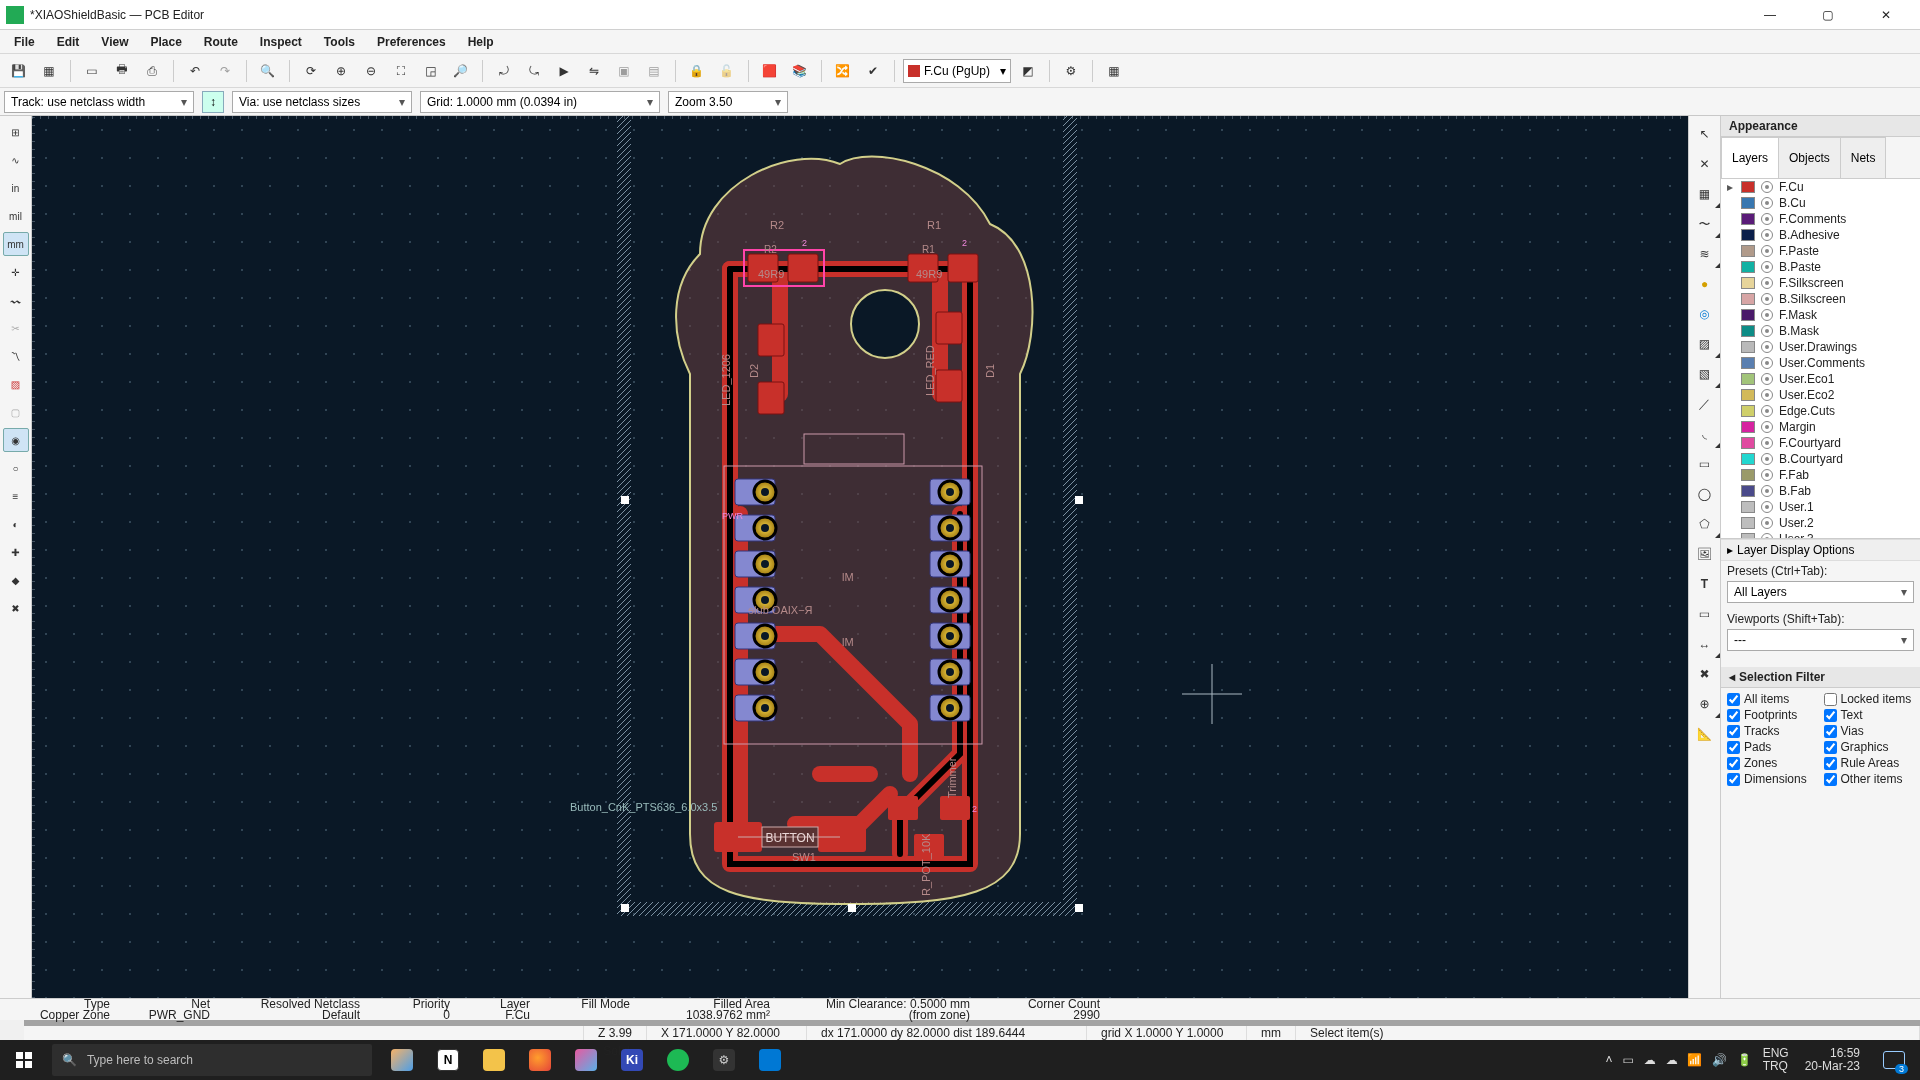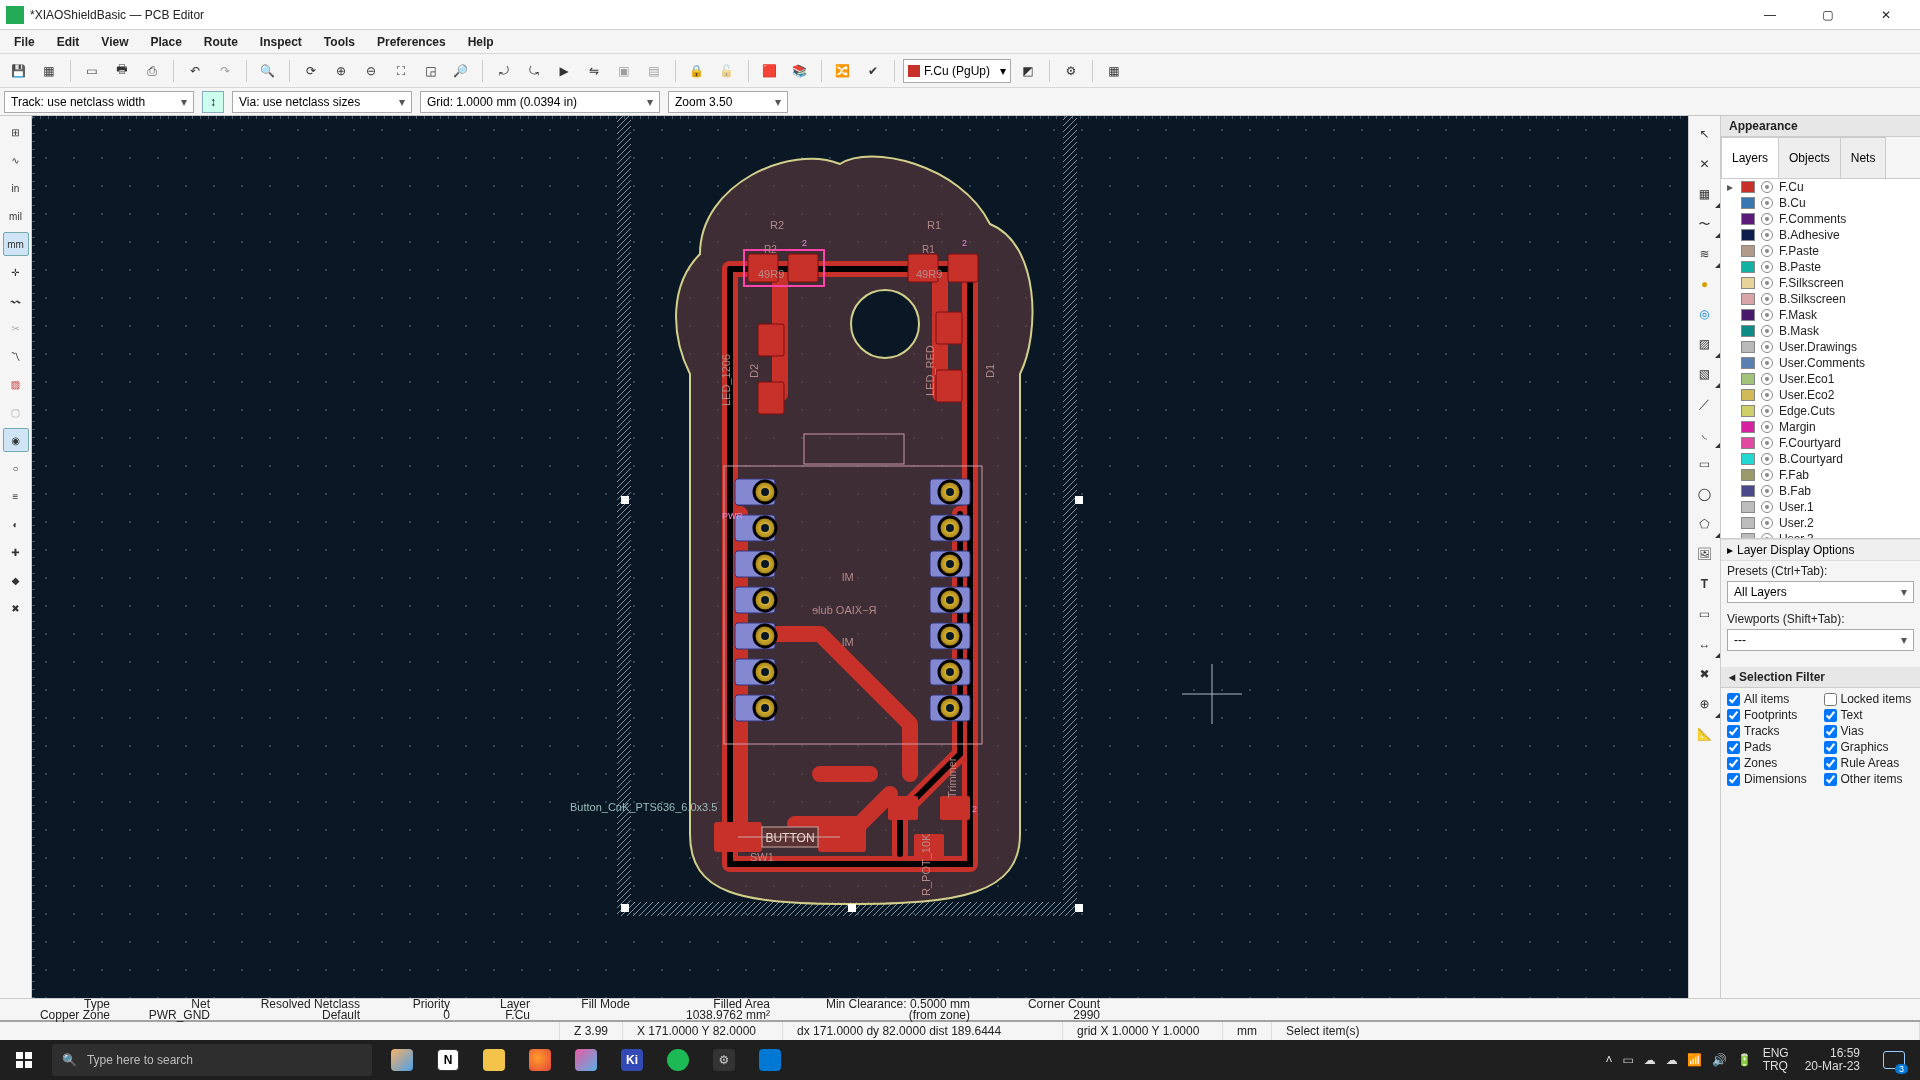--- a/index.html
+++ b/index.html
@@ -78,21 +78,21 @@
 .combo2 .dd { margin-left:auto; color:#555;}
 .sel-filter { padding:4px 6px; display:grid; grid-template-columns: 1fr 1fr; gap:2px 6px; }
 .sel-filter label { display:flex; align-items:center; gap:4px; color:#222; font-size:11.5px; }
 .sel-filter input { width:13px; height:13px; }
 
 
 .statusbar1 { height:22px; background:#f5f5f5; border-top:1px solid #ccc; display:flex; align-items:flex-start;text-align:right; }
 .statusbar1 .col { padding: 0 10px; display:flex; flex-direction:column; line-height:11px; font-size:11px; color:#222; }
 .statusbar1 .col .h { color:#222; }
 .statusbar1 .col .v { color:#222; }
-.statusbar2 { height:20px; background:#f5f5f5; border-top:2px solid #a3a3a3; display:flex; align-items:center; color:#222; }
+.statusbar2 { height:20px; background:#f5f5f5; border-top:6px solid #a3a3a3; display:flex; align-items:center; color:#222;margin-left:24px; }
 .statusbar2 .cell { padding:0 14px; border-right:1px solid #ddd; height:100%; display:flex; align-items:center; }
 .statusbar2 .wide { min-width:160px; }
 .statusbar2 .flex { flex:1; }
 
 
 .taskbar { height:40px; background:#1f1f1f; display:flex; align-items:center; color:#fff; padding:0 0 0 0; }
 .taskbar .start { width:48px; height:40px; display:flex; align-items:center; justify-content:center; }
 .taskbar .start .win { width:16px; height:16px; display:grid; grid-template-columns:7px 7px; grid-template-rows:7px 7px; gap:2px; }
 .taskbar .start .win span { background:#fff; }
 .taskbar .search { width: 320px; height:32px; background:#2e2e2e; border-radius:2px; margin-left:4px; display:flex; align-items:center; padding:0 10px; gap:10px; color:#bdbdbd; }
@@ -371,27 +371,27 @@
     <div class="lbl" style="left:890px; top:128px; font-size:10px">R1</div>
     <div class="lbl" style="left:770px; top:122px; font-size:9px;color:#e8d">2</div>
     <div class="lbl" style="left:930px; top:122px; font-size:9px;color:#e8d">2</div>
     <div class="lbl" style="left:726px; top:152px;">49R9</div>
     <div class="lbl" style="left:884px; top:152px;">49R9</div>
     <div class="lbl" style="left:688px; top:290px; transform:rotate(-90deg); transform-origin:left top;">LED_1206</div>
     <div class="lbl" style="left:892px; top:280px; transform:rotate(-90deg); transform-origin:left top;">LED_RED</div>
     <div class="lbl" style="left:716px; top:262px; transform:rotate(-90deg); transform-origin:left top;">D2</div>
     <div class="lbl" style="left:952px; top:262px; transform:rotate(-90deg); transform-origin:left top;">D1</div>
     <div class="lbl" style="left:810px; top:455px;">ƖM</div>
-    <div class="lbl" style="left:780px; top:488px;">ɘlub    OAIX−Я</div>
+    <div class="lbl" style="left:716px; top:488px;">ɘlub    OAIX−Я</div>
     <div class="lbl" style="left:810px; top:520px;">ƖM</div>
     <div class="lbl" style="left:690px; top:395px; font-size:9px;color:#e8d">PWR</div>
     <div class="lbl" style="left:914px; top:682px; transform:rotate(-90deg); transform-origin:left top;">Trimmer</div>
     <div class="lbl" style="left:888px; top:780px; transform:rotate(-90deg); transform-origin:left top;">R_POT_10K</div>
     <div class="lbl" style="left:538px; top:685px; color:#9bb;">Button_CnK_PTS636_6.0x3.5</div>
-    <div class="lbl" style="left:718px; top:735px;">SW1</div>
+    <div class="lbl" style="left:760px; top:735px;">SW1</div>
     <div class="lbl" style="left:940px; top:688px; font-size:9px;color:#e8d">2</div>
 
     <div class="handle" style="left:593px; top:384px;"></div>
     <div class="handle" style="left:1047px; top:384px;"></div>
     <div class="handle" style="left:593px; top:792px;"></div>
     <div class="handle" style="left:820px; top:792px;"></div>
     <div class="handle" style="left:1047px; top:792px;"></div>
 
     <div class="crosshair" style="left:1150px; top:548px;"></div>
   </div>

